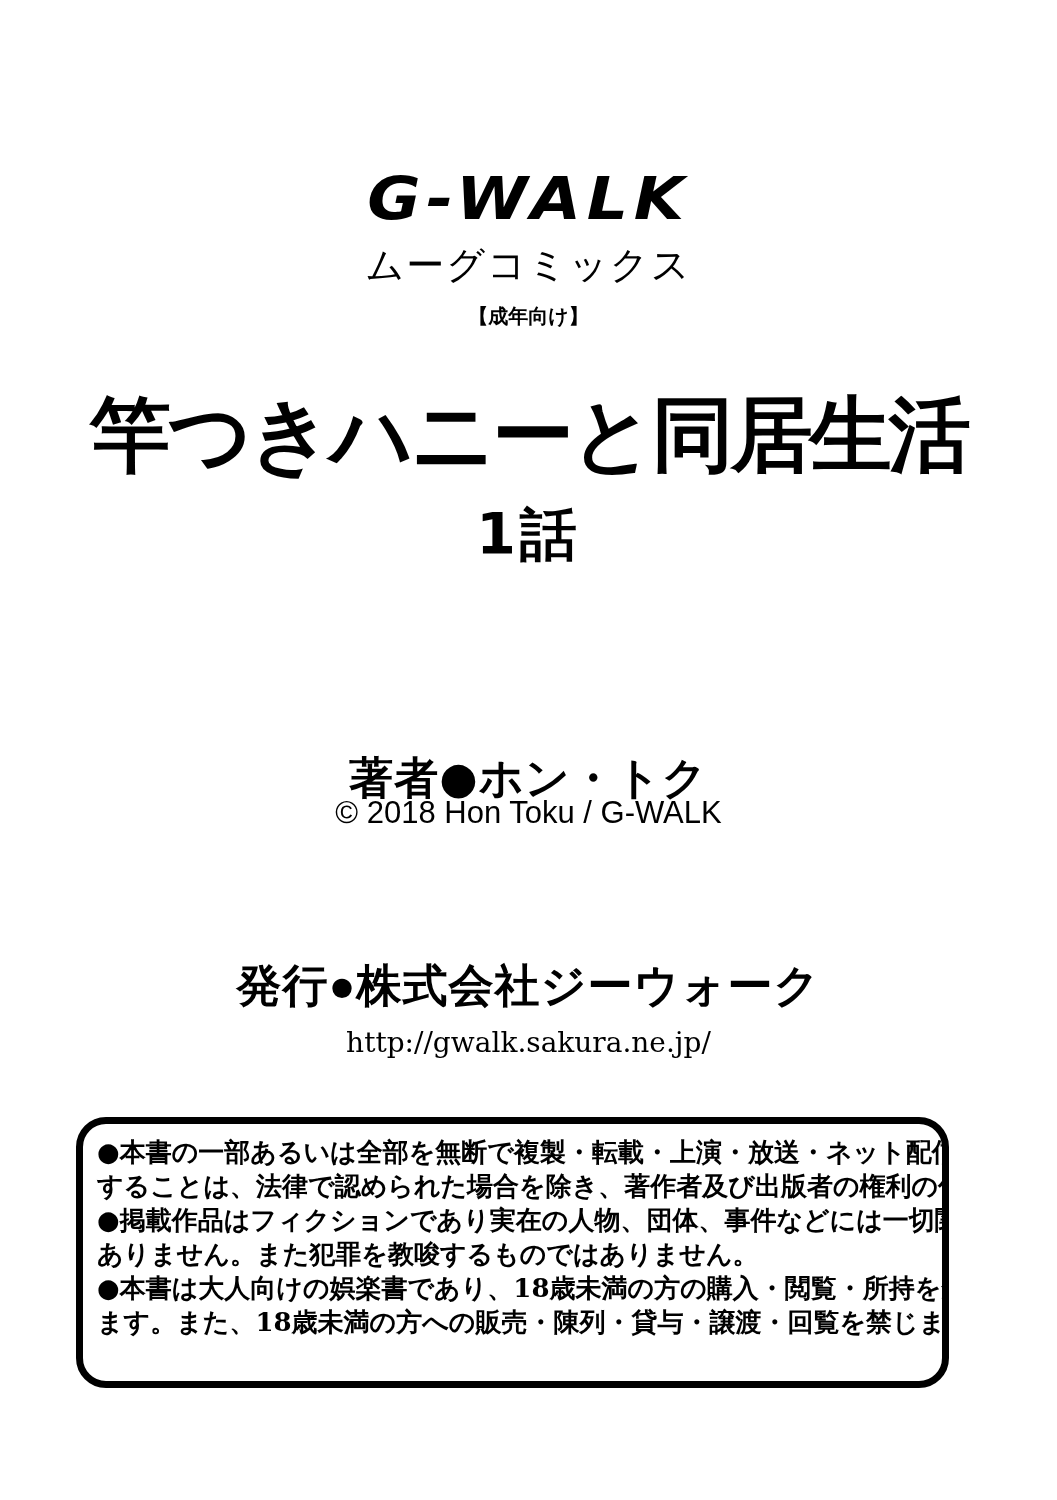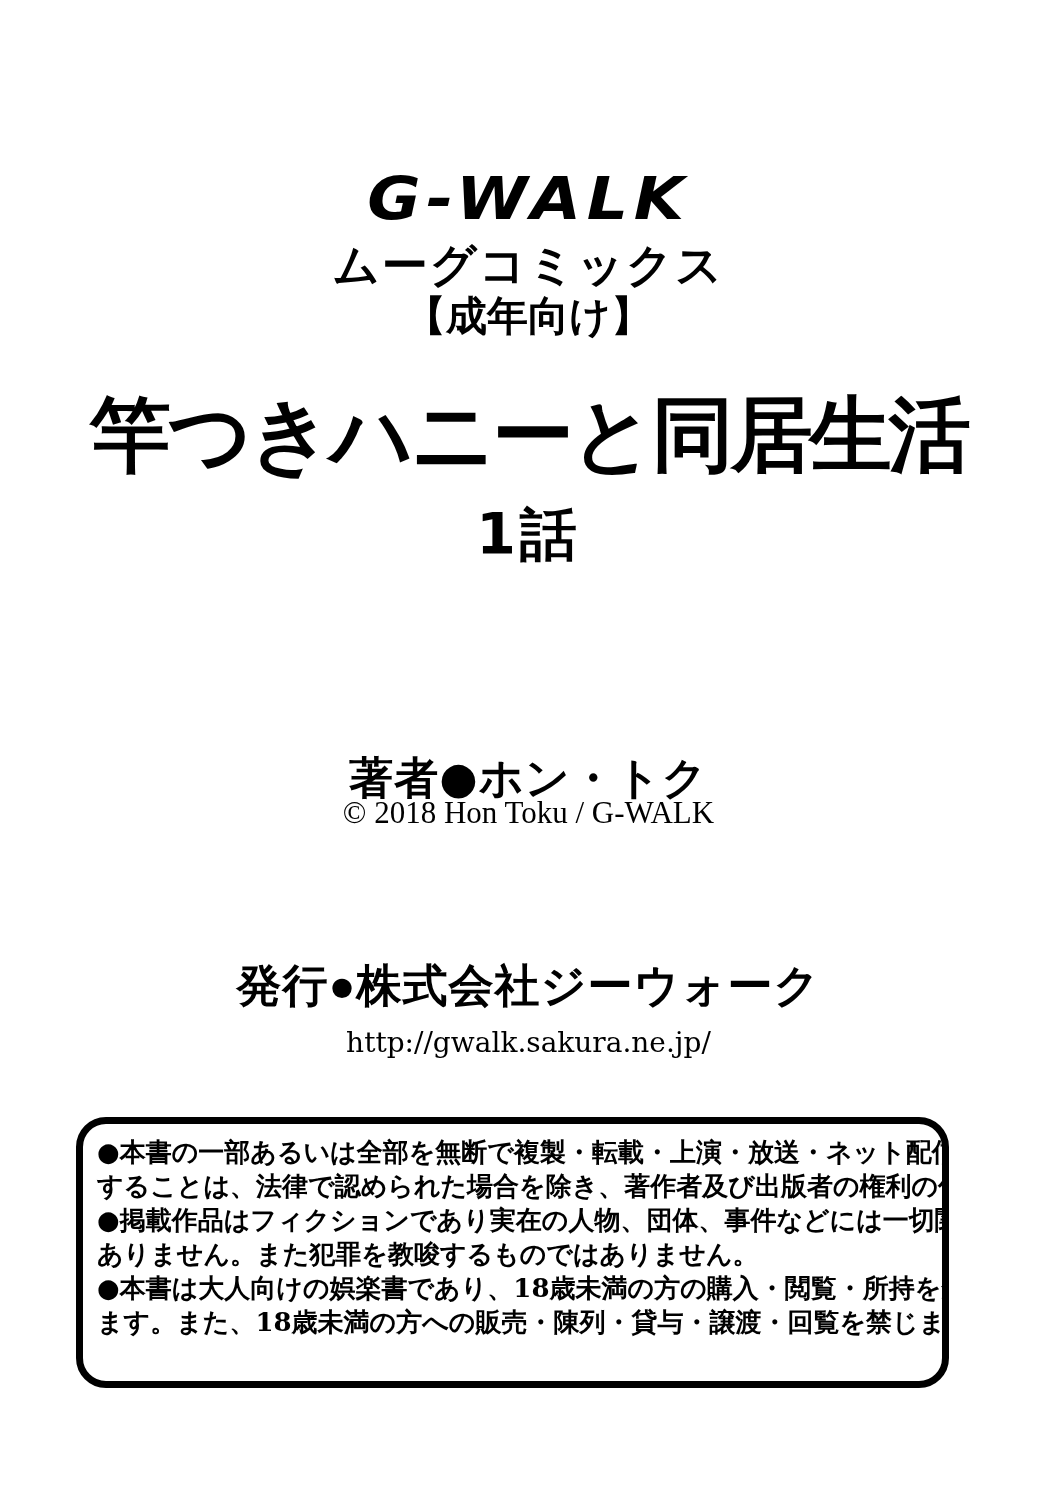--- a/index.html
+++ b/index.html
@@ -28,28 +28,28 @@
     font-family: "DejaVu Sans", "Liberation Sans", sans-serif;
     font-size: 58px;
     line-height: 62px;
     font-weight: 900;
     font-style: italic;
     letter-spacing: 5px;
     transform: scaleX(1.12);
   }
   .imprint {
     top: 243px;
-    font-size: 46px;
+    font-size: 38px;
     line-height: 44px;
-    font-weight: 700;
+    font-weight: 400;
     letter-spacing: 2px;
   }
   .rating {
     top: 297px;
-    font-size: 41px;
+    font-size: 20px;
     line-height: 38px;
     font-weight: 900;
   }
   .book-title {
     top: 390px;
     font-size: 82px;
     line-height: 90px;
     font-weight: 900;
     letter-spacing: -3px;
   }
@@ -62,21 +62,21 @@
   }
   .author {
     top: 750px;
     font-size: 44px;
     line-height: 56px;
     font-weight: 900;
     letter-spacing: 1px;
   }
   .copyright {
     top: 795px;
-    font-family: Liberation Serif, serif;
+    font-family: Liberation Sans, sans-serif;
     font-size: 31px;
     line-height: 36px;
     font-weight: 400;
   }
   .publisher {
     top: 963px;
     font-size: 45px;
     line-height: 54px;
     font-weight: 900;
     letter-spacing: 1px;

